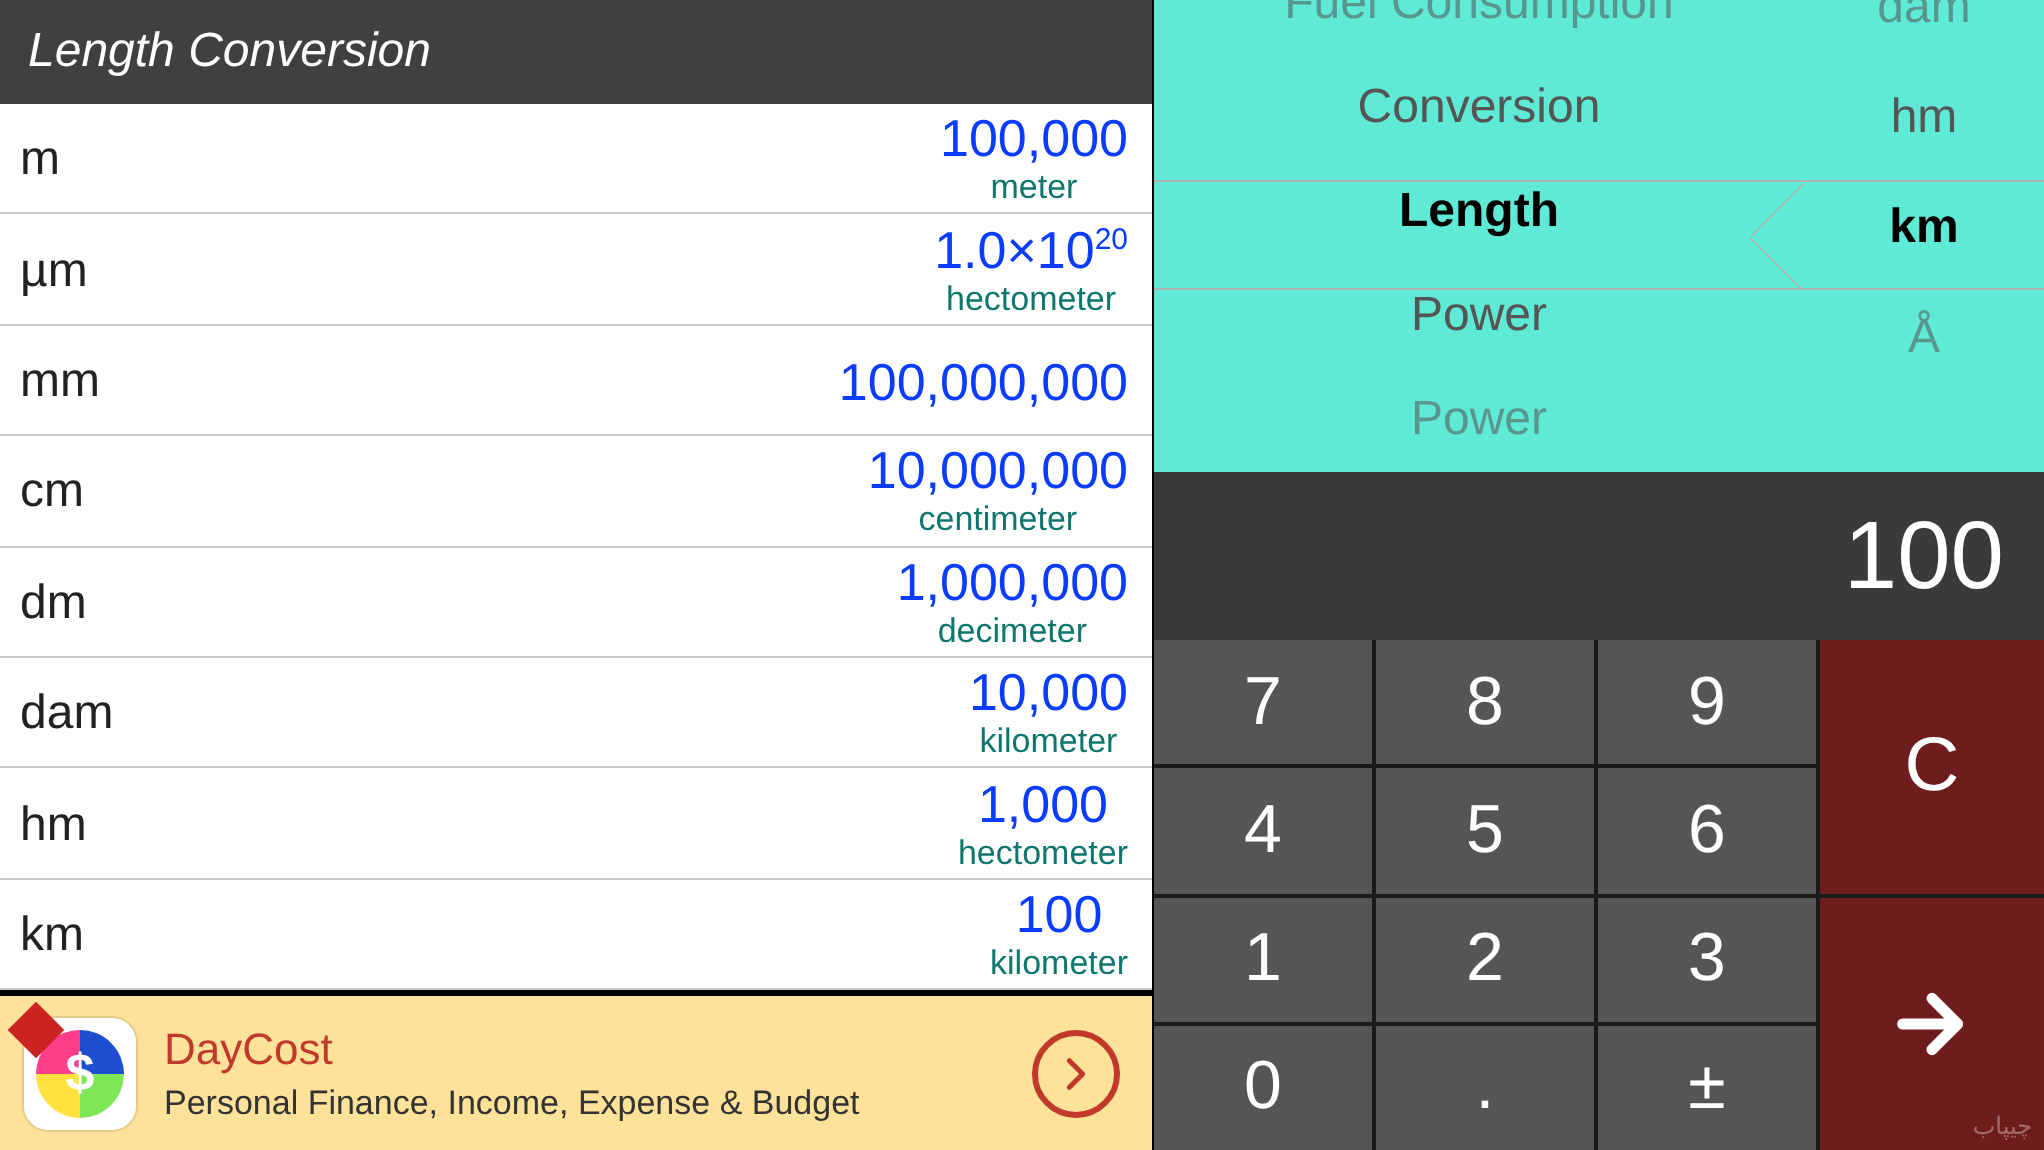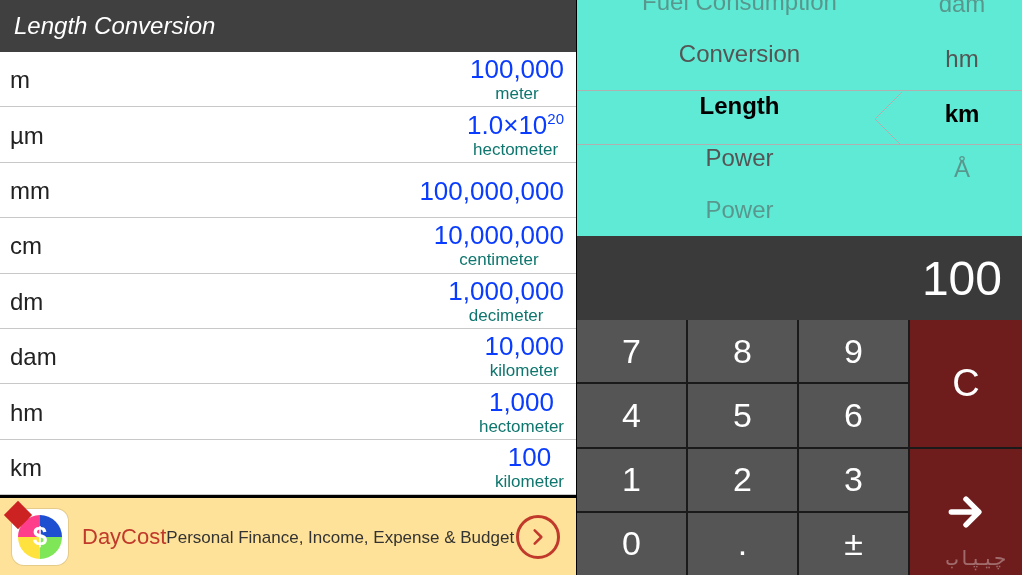--- a/index.html
+++ b/index.html
@@ -12,21 +12,21 @@
   .conv-row { display: flex; align-items: center; justify-content: space-between; border-bottom: 1px solid #c8c8c8; padding: 6px 12px 4px 10px; height: 55.4px; }
   .conv-abbr { font-size: 24px; color: #222; }
   .conv-right { text-align: center; display: flex; flex-direction: column; }
   .conv-value { color: #0a3cff; font-size: 26px; line-height: 1; }
   .conv-value sup { font-size: 15px; vertical-align: super; }
   .conv-name { color: #0f766e; font-size: 17px; margin-top: 2px; }
   .ad { display: flex; align-items: center; background: #ffe299; border-top: 3px solid #000; height: 80px; padding: 8px 12px; gap: 14px; position: relative; }
   .ad-icon { width: 56px; height: 56px; border-radius: 12px; background: #fff; display: flex; align-items: center; justify-content: center; position: relative; box-shadow: 0 0 0 1px rgba(0,0,0,.1); }
   .ad-icon-circle { width: 44px; height: 44px; border-radius: 50%; background: conic-gradient(#1f4fd1 0 90deg, #7fe657 90deg 180deg, #ffe23d 180deg 270deg, #ff3d8a 270deg 360deg); display:flex; align-items:center; justify-content:center; color:#fff; font-size:26px; font-weight:bold; }
   .ad-badge { position:absolute; top:-4px; left:-4px; width:20px; height:20px; background:#c22; transform:rotate(-45deg); font-size:7px; color:#fff; display:flex; align-items:center; justify-content:center; }
-  .ad-text { display:flex; flex-direction:row; }
+  .ad-text { display:flex; flex-direction:column; }
   .ad-title { color:#c0392b; font-size:22px; }
   .ad-sub { color:#333; font-size:17px; margin-top:4px; }
   .ad-arrow { position:absolute; right:16px; width:44px; height:44px; border:3px solid #c0392b; border-radius:50%; display:flex; align-items:center; justify-content:center; }
   .ad-arrow svg { width:20px; height:20px; }
   .pickers { display:flex; height:236px; }
   .picker-col { display:flex; flex-direction:column; align-items:center; position:relative; overflow:hidden; }
   .picker-col.cat { flex: 1; }
   .picker-col.unit { width: 120px; }
   .picker-item { height:55px; display:flex; align-items:center; justify-content:center; font-size:24px; color:#555; width:100%; }
   .picker-item.selected { font-weight:700; color:#000; }
@@ -34,21 +34,21 @@
   .picker-item.faded-bottom { opacity:.55; }
   .selection-band { position:absolute; top:90px; height:55px; left:0; right:0; border-top:1px solid #b0b0b0; border-bottom:1px solid #b0b0b0; pointer-events:none; }
   .picker-col.cat .selection-band::after { content:""; position:absolute; right:-1px; top:0; bottom:0; width:28px; background:linear-gradient(135deg, transparent 49%, #b0b0b0 49%, #b0b0b0 51%, transparent 51%), linear-gradient(45deg, transparent 49%, #b0b0b0 49%, #b0b0b0 51%, transparent 51%); background-size:28px 27.5px; background-position:0 0, 0 27.5px; background-repeat:no-repeat; }
   .display { background:#3a3a3a; color:#fff; font-size:48px; text-align:right; padding:18px 20px; height:84px; display:flex; align-items:center; justify-content:flex-end; }
   .keypad { flex:1; display:grid; grid-template-columns: repeat(3, 1fr) 112px; grid-template-rows: repeat(4, 1fr); gap:2px; background:#1a1a1a; position:relative; }
   .key { display:flex; align-items:center; justify-content:center; font-size:34px; color:#fff; background:#555; cursor:pointer; }
   .key.op { background:#6e1c1c; }
   .key.op.clear { grid-row: 1 / span 2; font-size:38px; }
   .key.op.enter { grid-row: 3 / span 2; }
   .key.op.enter svg { width:44px; height:44px; }
-  .watermark { position:absolute; right:16px; bottom:4px; opacity:.35; font-size:20px; color:#fff; font-family: Liberation Mono, monospace; direction:rtl; pointer-events:none; }
+  .watermark { position:absolute; right:6px; bottom:4px; opacity:.35; font-size:12px; color:#fff; font-family: Liberation Serif, serif; direction:rtl; pointer-events:none; }
 </style>
 </head>
 <body>
 
 <div class="app">
   <div class="left">
     <div class="header">
       <span>Length Conversion</span>
     </div>
     <div class="conv-list" id="conv-list">

